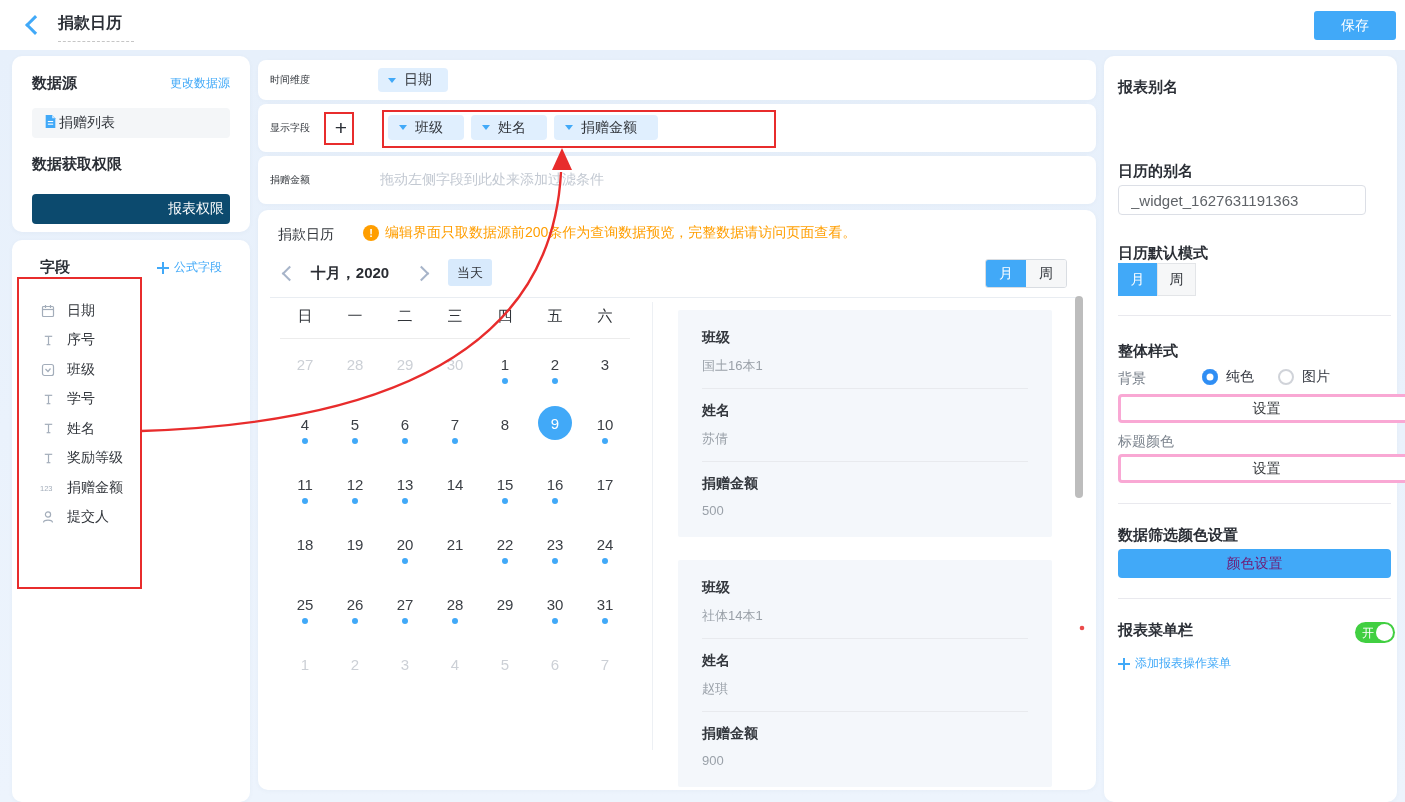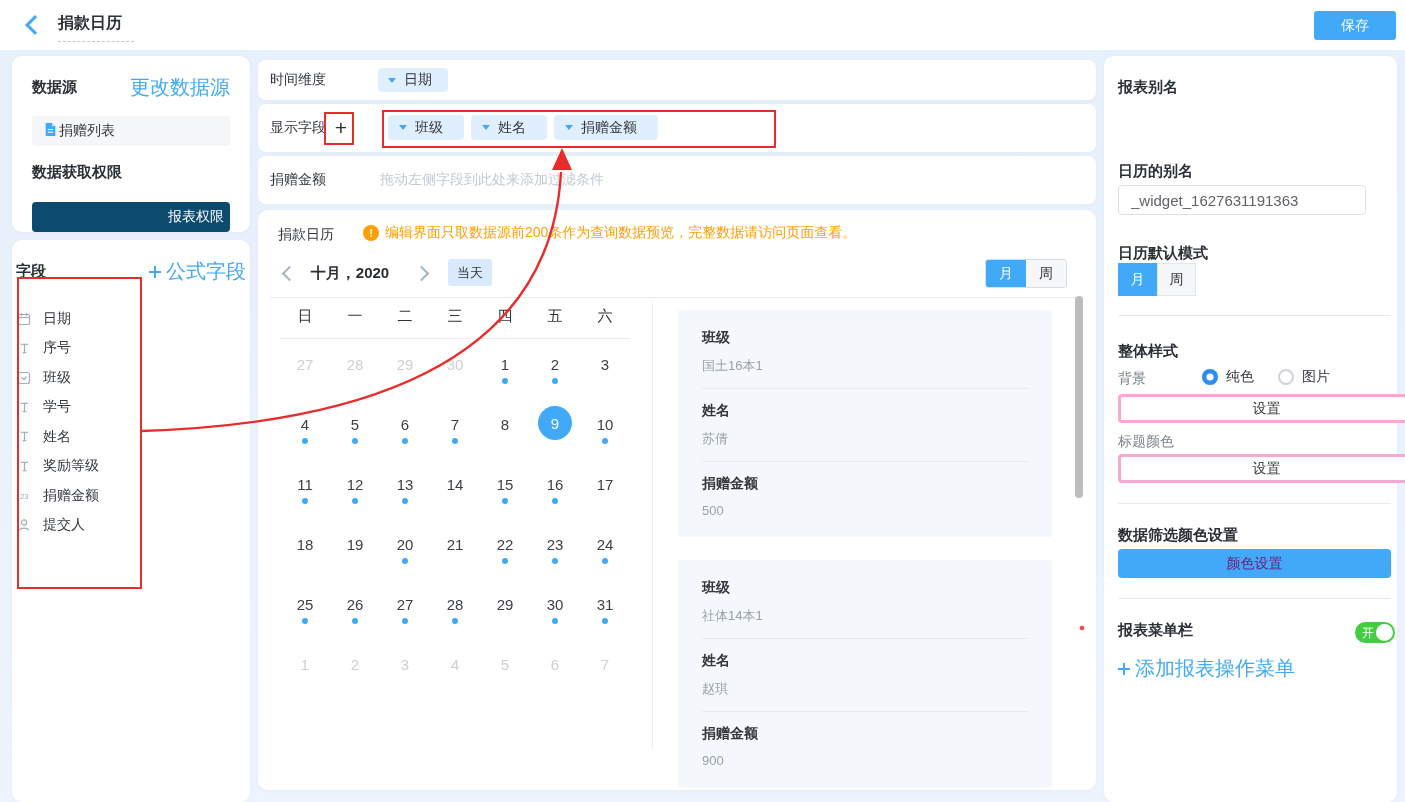--- a/index.html
+++ b/index.html
@@ -11,41 +11,41 @@
              border-left:3px solid #41a9f8;border-bottom:3px solid #41a9f8;transform:rotate(45deg);cursor:pointer;}
   .page-title{position:absolute;left:58px;top:13px;font-size:16px;font-weight:700;color:#2b2f36;}
   .title-underline{position:absolute;left:58px;top:41px;width:76px;border-bottom:1px dashed #c6c6c6;}
   .save-btn{position:absolute;left:1314px;top:11px;width:82px;height:29px;background:#41a9f8;color:#fff;
             border:none;border-radius:3px;font-size:14px;cursor:pointer;font-family:inherit;}
   
   .bg{position:absolute;top:50px;left:0;width:1405px;height:752px;
       background:linear-gradient(180deg,#e7f0fb 0%,#edf4fd 100%);}
   .card{position:absolute;background:#fff;border-radius:10px;box-shadow:0 1px 5px rgba(40,70,110,.04);}
   .sec-title{font-size:15px;font-weight:700;color:#2b2f36;}
-  .blue-link{color:#41a9f8;cursor:pointer;font-size:20px;display:inline-flex;align-items:center;gap:5px;}
+  .blue-link{color:#41a9f8;cursor:pointer;font-size:12px;display:inline-flex;align-items:center;gap:5px;}
   
   #card-ds{left:12px;top:56px;width:238px;height:176px;padding:18px 20px;box-sizing:border-box;}
   .row-between{display:flex;justify-content:space-between;align-items:center;}
   .ds-row{margin-top:15px;height:30px;background:#f4f6f8;border-radius:4px;display:flex;align-items:center;
           gap:1px;padding:0 11px;font-size:14px;color:#33373d;cursor:pointer;}
   .perm-title{margin-top:17px;}
   .perm-btn{margin-top:20px;width:100%;height:30px;background:#0c4a6e;color:#fff;border:none;border-radius:4px;
             font-size:14px;cursor:pointer;font-family:inherit;text-align:right;}
   
-  #card-fields{left:12px;top:240px;width:238px;height:562px;padding:18px 4px;box-sizing:border-box;}
+  #card-fields{left:12px;top:240px;width:238px;height:562px;padding:18px 28px;box-sizing:border-box;}
   .fields-list{margin-top:19px;}
   .field-item{height:29.5px;display:flex;align-items:center;gap:11px;cursor:grab;}
   .field-item .ficon{width:16px;display:flex;align-items:center;justify-content:center;}
   .field-item .flabel{font-size:14px;color:#33373d;}
   
   .cfg-card{position:absolute;background:#fff;border-radius:8px;box-shadow:0 1px 4px rgba(40,70,110,.03);}
   #cfg-a{left:258px;top:60px;width:838px;height:40px;}
   #cfg-b{left:258px;top:104px;width:838px;height:48px;}
   #cfg-c{left:258px;top:156px;width:838px;height:48px;}
-  .cfg-label{position:absolute;left:12px;top:50%;transform:translateY(-50%);font-size:14px;color:#33373d;text-align:center;}
+  .cfg-label{position:absolute;left:12px;top:50%;transform:translateY(-50%);font-size:10px;color:#33373d;text-align:center;}
   .tag{display:inline-flex;align-items:center;gap:8px;height:25px;background:#e0effe;border-radius:4px;
        padding:0 21px 0 11px;font-size:14px;color:#33373d;cursor:pointer;}
   .caret{width:0;height:0;border:4px solid transparent;border-top:5px solid #41a9f8;position:relative;top:2px;}
   #time-tag{position:absolute;left:120px;top:8px;padding:0 16px 0 10px;height:24px;}
   .plus-btn{position:absolute;left:71px;top:12px;width:24px;height:24px;border:none;background:transparent;
             font-size:21px;line-height:22px;color:#2b2f36;cursor:pointer;font-family:inherit;padding:0;}
   .tags-row{position:absolute;left:130px;top:11px;display:flex;gap:7px;}
   .filter-ph{position:absolute;left:122px;top:50%;transform:translateY(-50%);color:#c3c9d2;font-size:14px;}
   
   #card-preview{left:258px;top:210px;width:838px;height:580px;overflow:hidden;}

